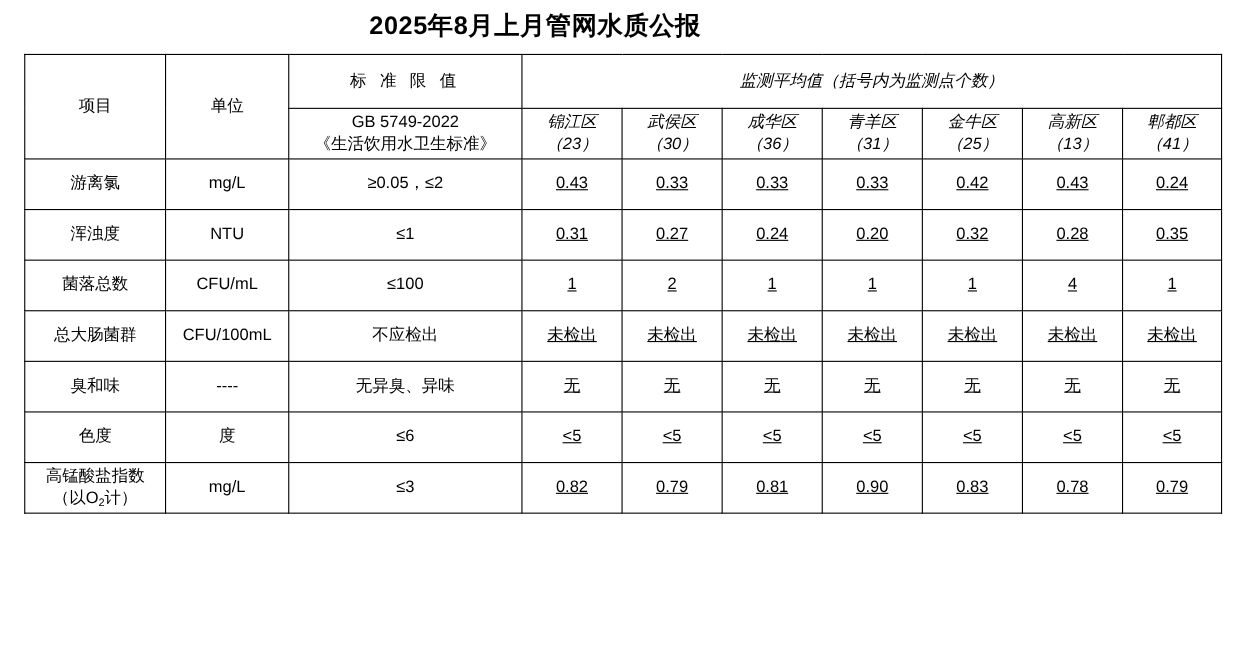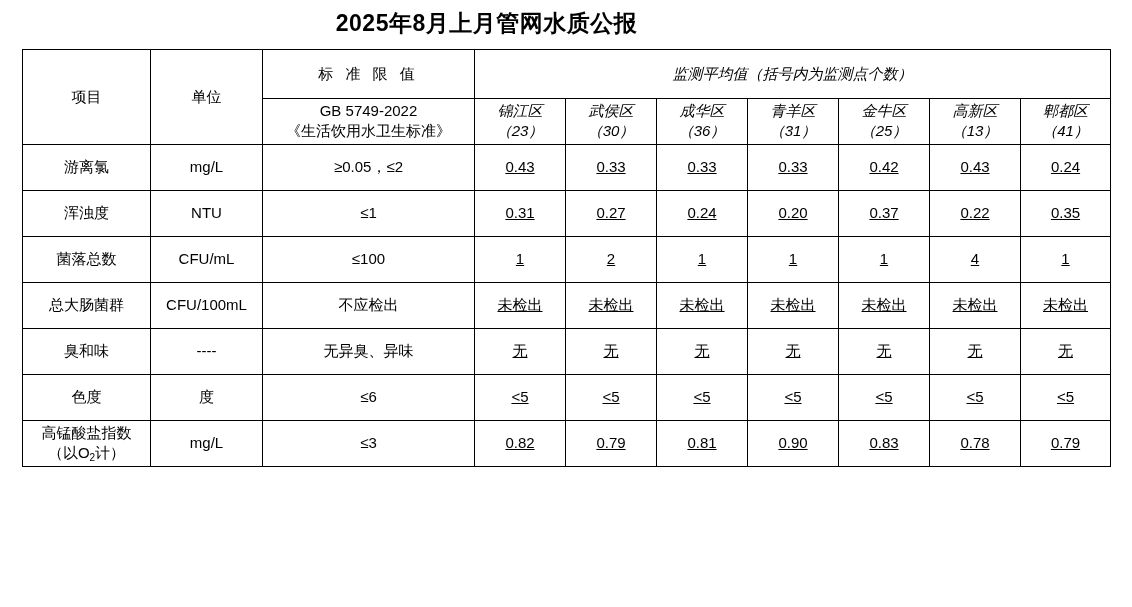--- a/index.html
+++ b/index.html
@@ -172,22 +172,22 @@
         </tr>
 
         <tr class="row-cell">
           <td class="c-item">浑浊度</td>
           <td class="c-unit">NTU</td>
           <td class="c-std">≤1</td>
           <td class="c-val">0.31</td>
           <td class="c-val">0.27</td>
           <td class="c-val">0.24</td>
           <td class="c-val">0.20</td>
-          <td class="c-val">0.37</td>
-          <td class="c-val">0.22</td>
+          <td class="c-val">0.32</td>
+          <td class="c-val">0.28</td>
           <td class="c-val">0.35</td>
         </tr>
 
         <tr class="row-cell">
           <td class="c-item">菌落总数</td>
           <td class="c-unit">CFU/mL</td>
           <td class="c-std">≤100</td>
           <td class="c-val">1</td>
           <td class="c-val">2</td>
           <td class="c-val">1</td>

